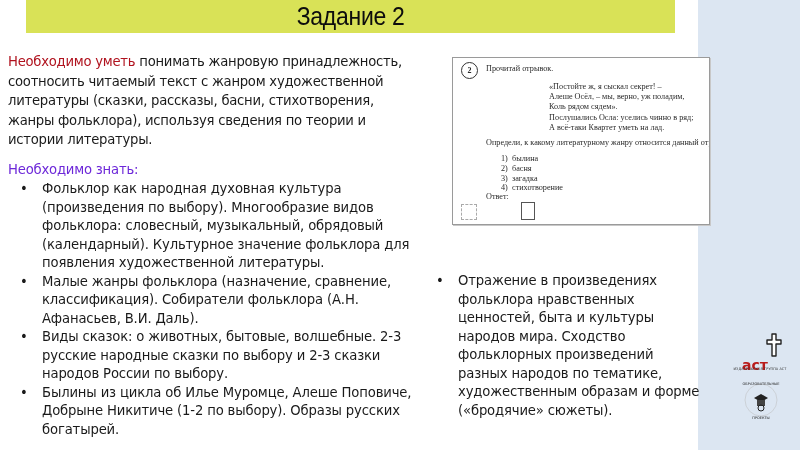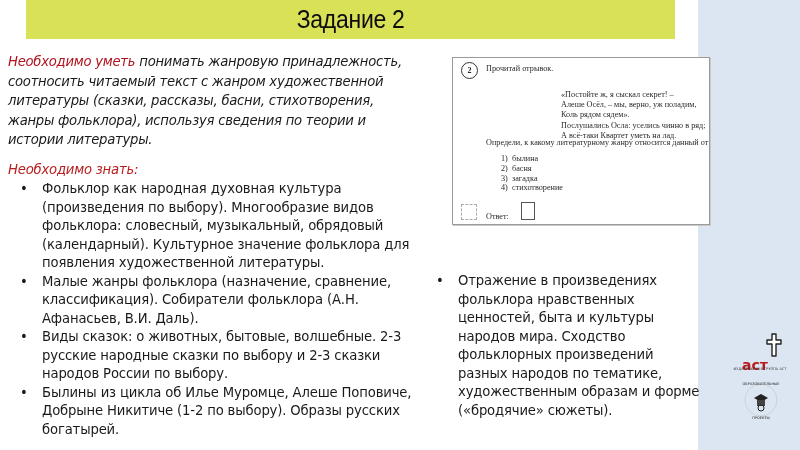--- a/index.html
+++ b/index.html
@@ -7,39 +7,38 @@
       width: 800px; height: 450px; position: relative; overflow: hidden;
       background: #ffffff;
       font-family: "DejaVu Sans", sans-serif;
       color: #111;
     }
     .side-panel {
       position: absolute; left: 698px; top: 0; width: 102px; height: 450px;
       background: #dce6f2;
     }
     .title-bar {
-      position: absolute; left: 26px; top: 0; width: 649px; height: 39px;
+      position: absolute; left: 26px; top: 0; width: 649px; height: 33px;
       background: #d9e257;
       display: flex; align-items: center; justify-content: center;
     }
     .title-bar h1 {
       margin: 0; font-family: "Liberation Sans", sans-serif; font-weight: normal;
       font-size: 25px; letter-spacing: -0.3px; color: #0d0d0d;
       transform: scaleX(0.92);
     }
     .intro {
       position: absolute; left: 8px; top: 52px; width: 410px;
       font-size: 13.2px; line-height: 19.5px; color: #1a1a1a;
       letter-spacing: -0.25px;
-      font-style: italic;
     }
     .red { color: #b0121e; }
     .know-title {
       position: absolute; left: 8px; top: 160px;
-      font-size: 13.2px; line-height: 19px; color: #b91c1c; letter-spacing: -0.2px; font-style: italic;
+      font-size: 13.2px; line-height: 19px; color: #6d28d9; letter-spacing: -0.2px;
     }
     ul.bullets {
       margin: 0; padding: 0; list-style: none;
     }
     ul.bullets li {
       position: relative; padding-left: 34px;
       font-size: 13.2px; line-height: 18.5px; color: #1a1a1a; letter-spacing: -0.15px;
     }
     ul.bullets li .dot {
       position: absolute; left: 0; top: 0; width: 34px; padding-left: 12px;
@@ -55,29 +54,29 @@
       font-family: "Liberation Serif", serif; font-size: 8.2px; color: #2a2a2a;
       overflow: hidden;
     }
     .task-num {
       position: absolute; left: 8px; top: 4px; width: 15px; height: 15px;
       border: 1px solid #333; border-radius: 50%;
       display: flex; align-items: center; justify-content: center;
       font-weight: bold; font-size: 8px;
     }
     .task-prompt { position: absolute; left: 33px; top: 6px; }
-    .poem { position: absolute; left: 96px; top: 32px; line-height: 10.2px; margin-left: 12px; }
+    .poem { position: absolute; left: 96px; top: 24px; line-height: 10.2px; }
     .question { position: absolute; left: 33px; top: 80px; white-space: nowrap; }
     .options { position: absolute; left: 48px; top: 96px; line-height: 9.8px; }
     .options span.n { display: inline-block; width: 11px; }
     .corner-box {
       position: absolute; left: 8px; top: 146px; width: 14px; height: 14px;
       border: 1px dashed #aaa;
     }
-    .answer-label { position: absolute; left: 33px; top: 154px; }
+    .answer-label { position: absolute; left: 33px; top: 134px; }
     .answer-box {
       position: absolute; left: 68px; top: 144px; width: 12px; height: 16px;
       border: 1px solid #555; background: #fff;
     }
     .logo-ac {
       position: absolute; left: 742px; top: 357px;
       font-family: "DejaVu Sans", sans-serif; font-weight: bold; font-size: 14px; color: #b91c1c;
     }
     .logo-caption {
       position: absolute; left: 733px; top: 367px; width: 54px;

